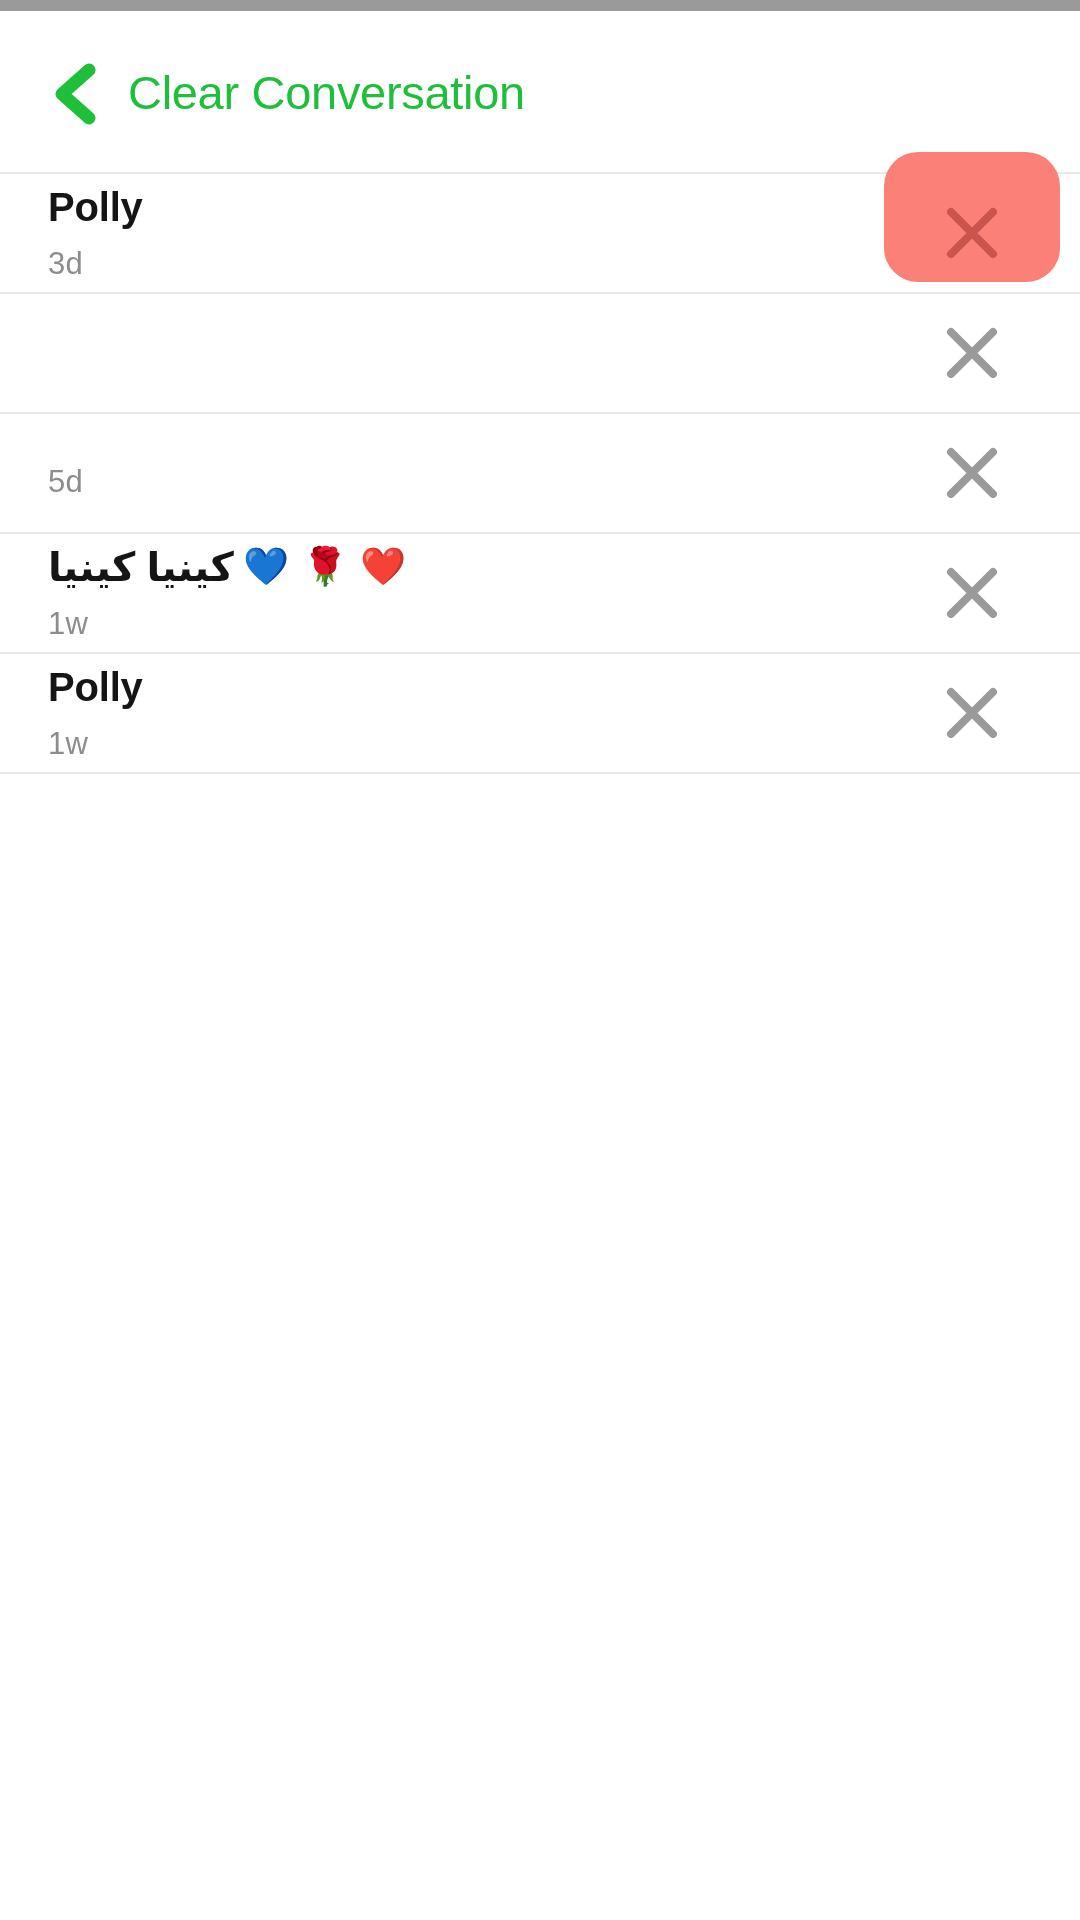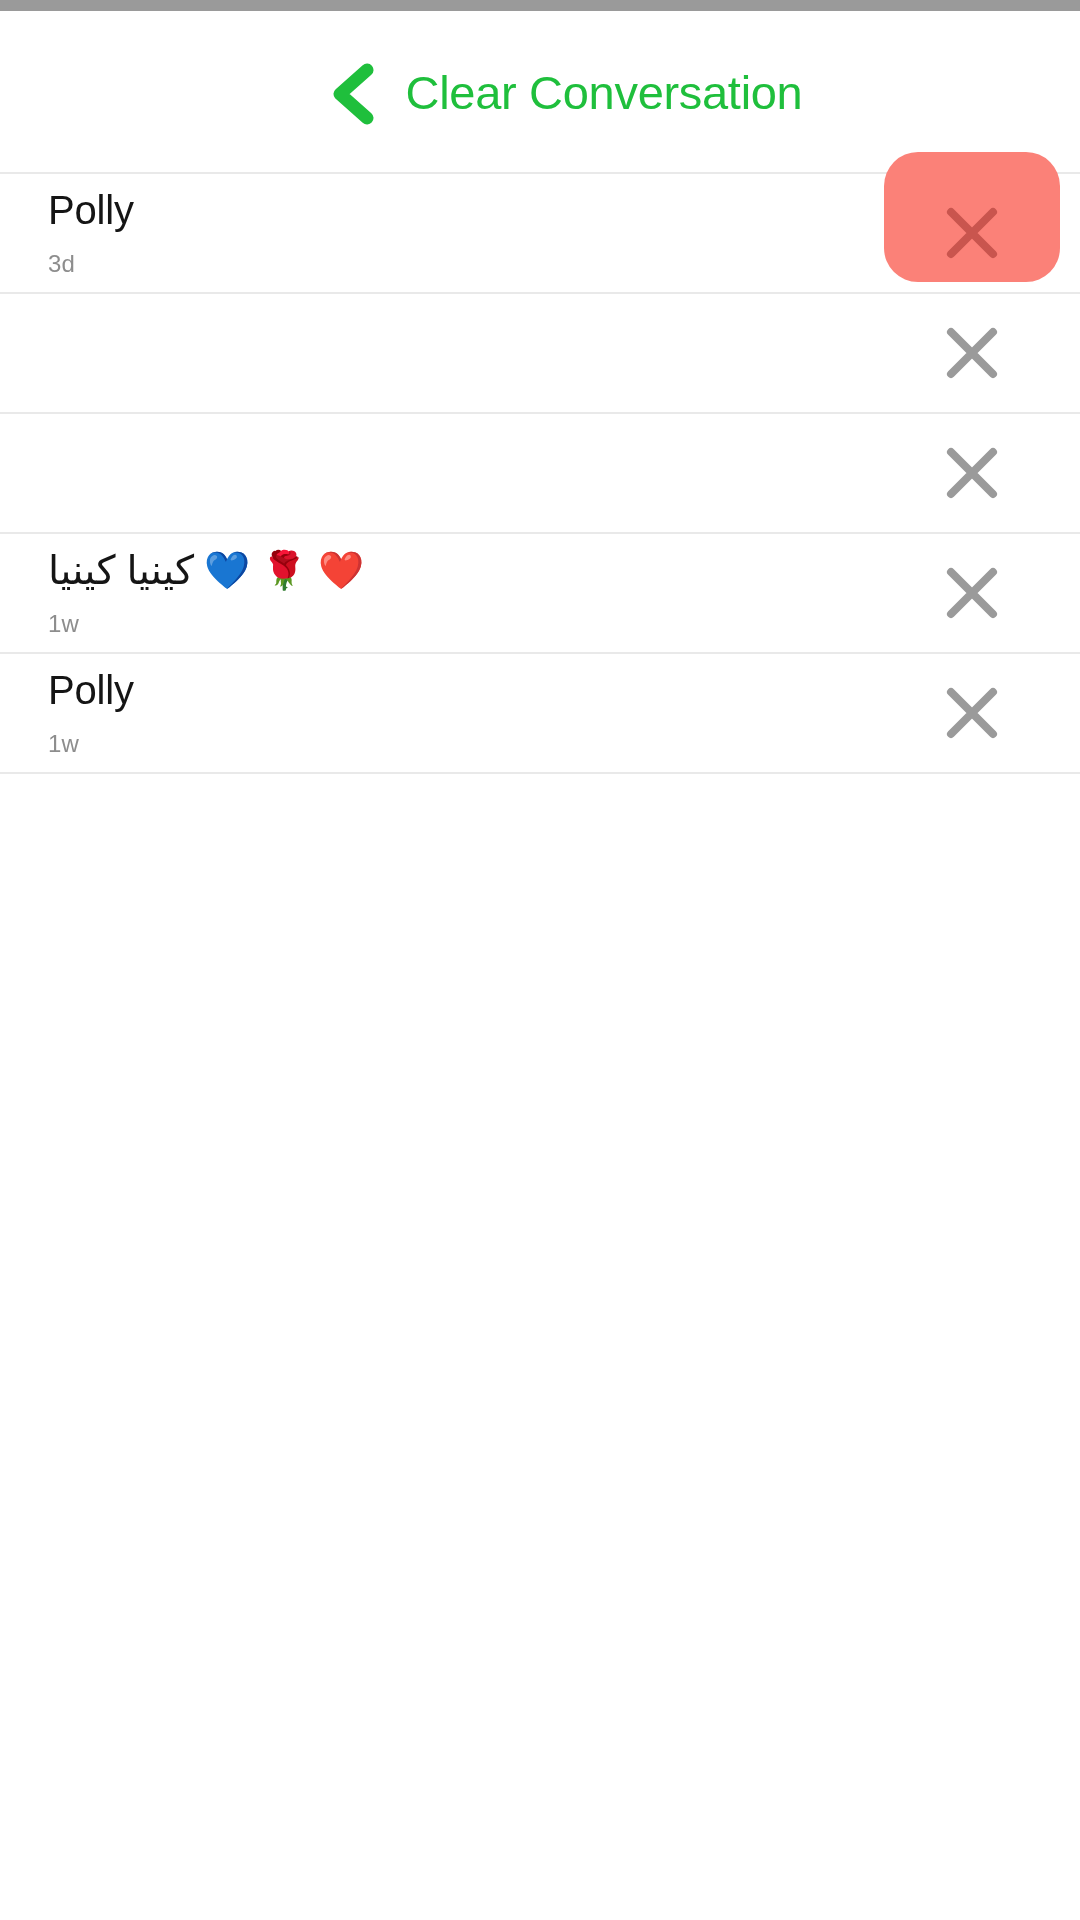--- a/index.html
+++ b/index.html
@@ -24,21 +24,20 @@
 
   
   #header {
     position: relative;
     height: 161px;
     background: #ffffff;
     display: flex;
     align-items: center;
     padding-left: 49px;
     box-sizing: border-box;
-    justify-content: center;
   }
   #back-button {
     width: 52px;
     height: 62px;
     display: flex;
     align-items: center;
     justify-content: center;
     cursor: pointer;
     flex: 0 0 auto;
     margin-top: 4px;
@@ -81,34 +80,34 @@
     display: flex;
     flex-direction: column;
     justify-content: center;
     flex: 1 1 auto;
     min-width: 0;
   }
   .row-name {
     font-size: 40px;
     color: #151515;
     line-height: 1.12;
-    font-weight: 400;
+    font-weight: 700;
     white-space: nowrap;
     letter-spacing: -0.2px;
     display: flex;
     align-items: center;
   }
   .row-name .emoji {
     font-family: "DejaVu Sans", sans-serif;
     margin-left: 10px;
     font-size: 37px;
     line-height: 1;
   }
   .row-time {
-    font-size: 24px;
+    font-size: 31px;
     color: #8d8d8d;
     line-height: 1.1;
     margin-top: 18px;
     letter-spacing: 0.2px;
   }
 
   
   .delete-btn {
     position: relative;
     width: 176px;
@@ -192,20 +191,21 @@
         <svg width="54" height="54" viewBox="0 0 54 54" fill="none" xmlns="http://www.w3.org/2000/svg">
           <path d="M6 6 L48 48 M48 6 L6 48" stroke="#9a9a9a" stroke-width="8" stroke-linecap="round"></path>
         </svg>
       </span>
     </div>
   </div>
   <div class="divider"></div>
 
   <div class="row">
     <div class="row-text">
+      <div class="row-time">5d</div>
     </div>
     <div class="delete-btn">
       <span class="x-icon">
         <svg width="54" height="54" viewBox="0 0 54 54" fill="none" xmlns="http://www.w3.org/2000/svg">
           <path d="M6 6 L48 48 M48 6 L6 48" stroke="#9a9a9a" stroke-width="8" stroke-linecap="round"></path>
         </svg>
       </span>
     </div>
   </div>
   <div class="divider"></div>

